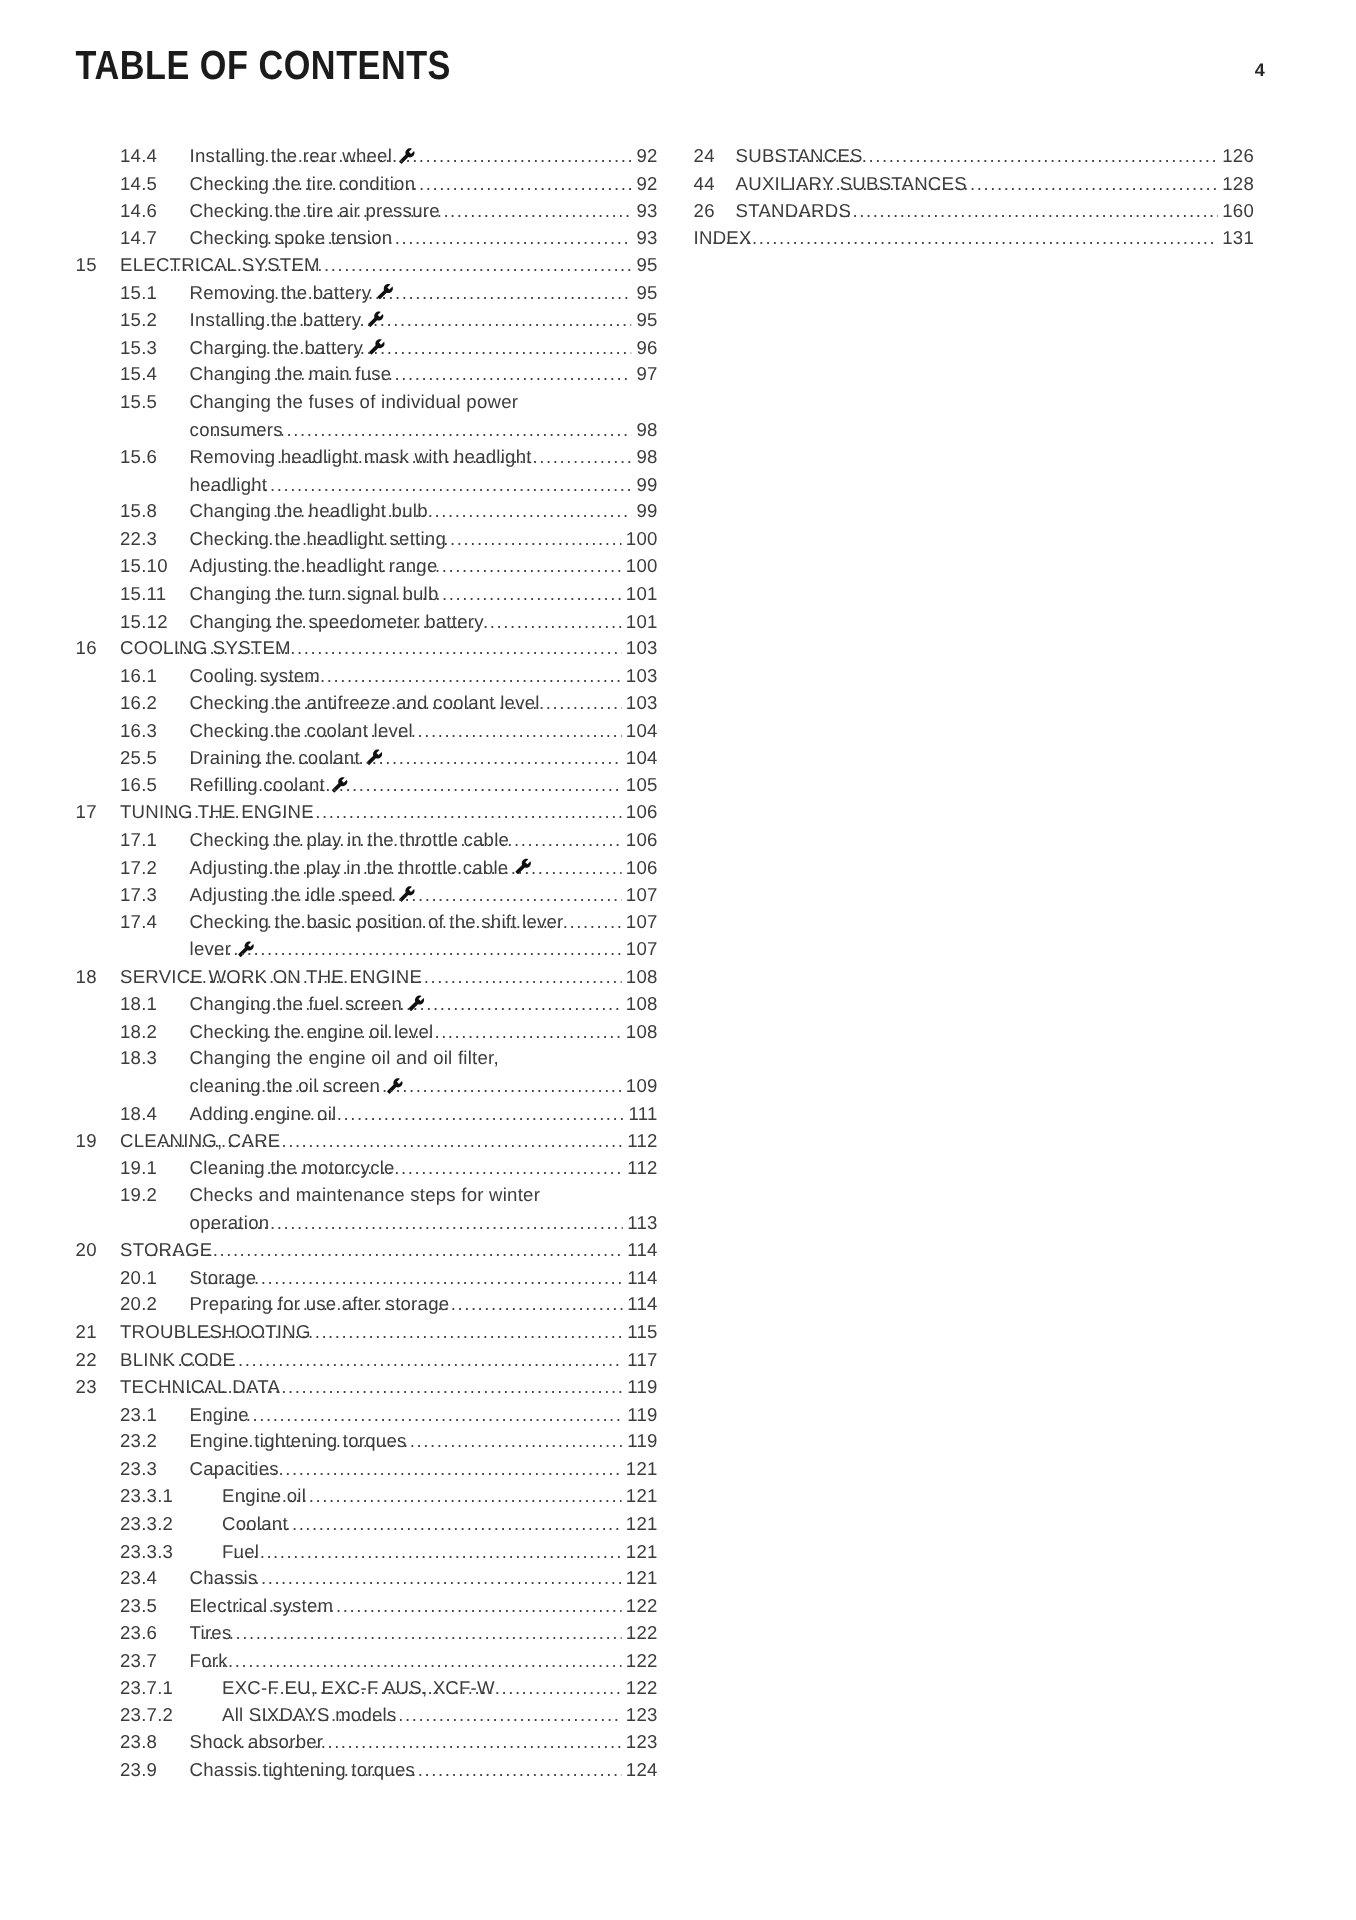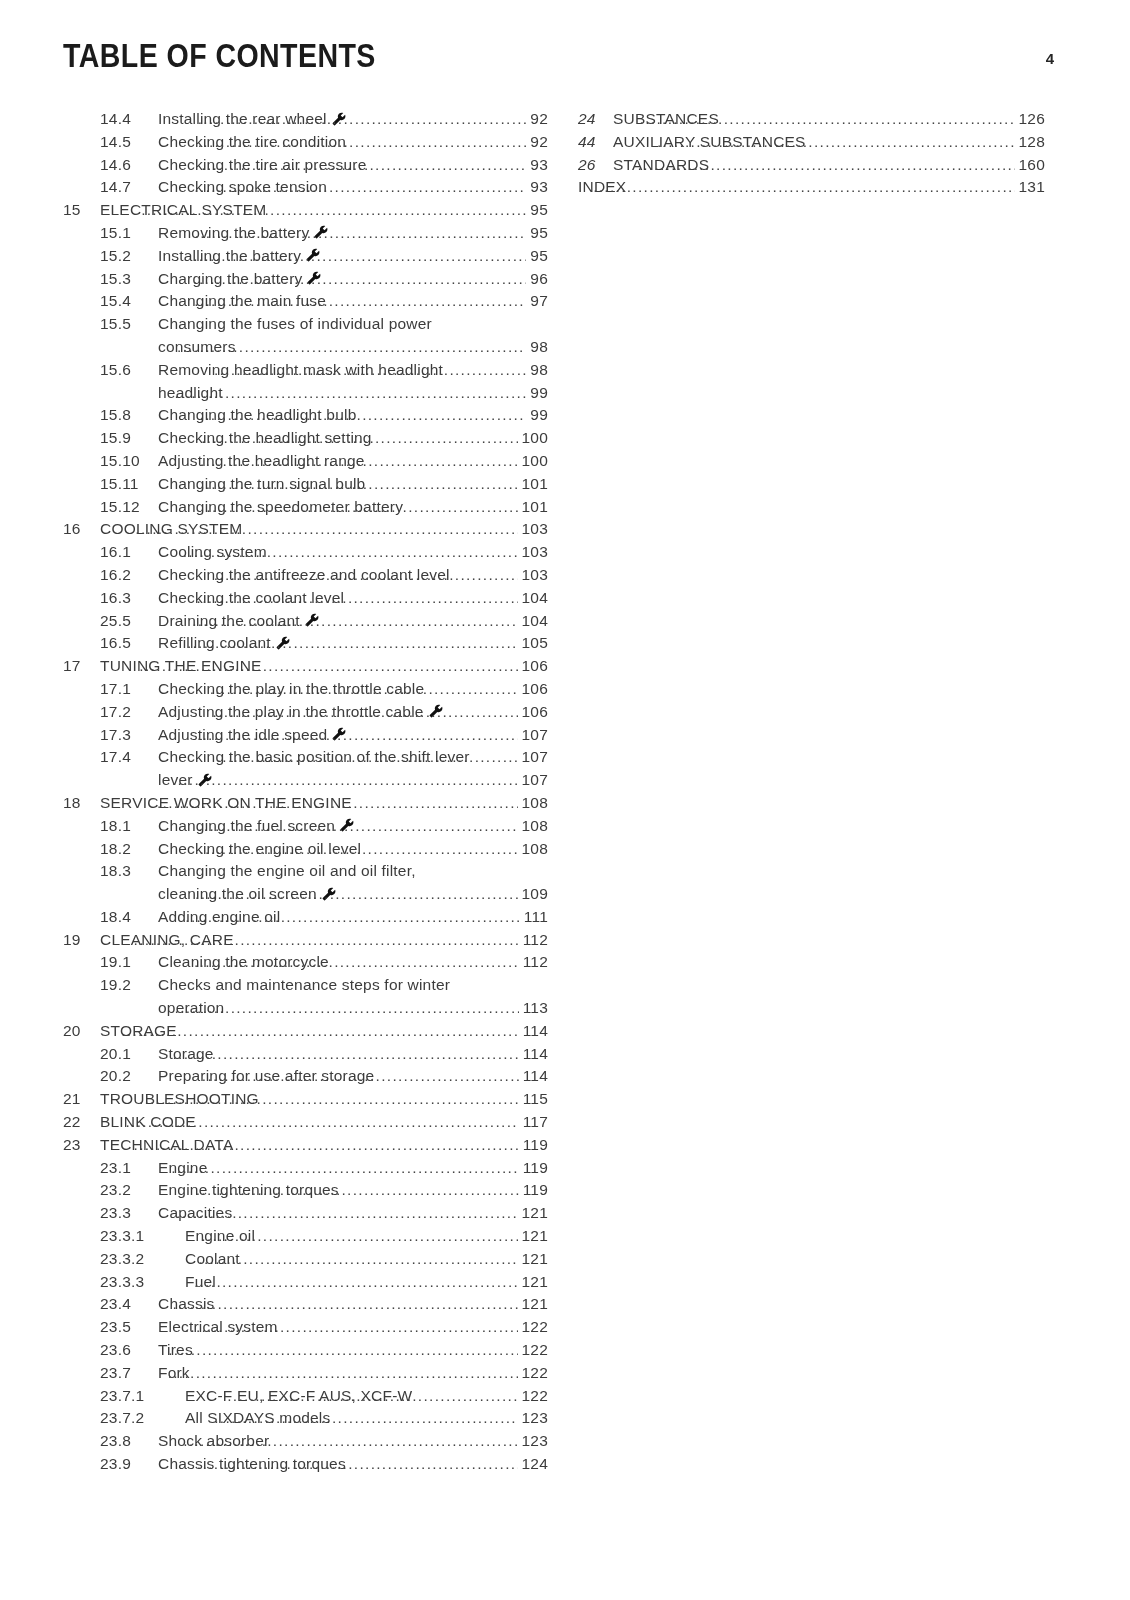--- a/index.html
+++ b/index.html
@@ -14,30 +14,30 @@
   .title {
     position: absolute; left: 63px; top: 36px;
     font-size: 34px; font-weight: 700; color: #1b1b1b;
     transform: scaleX(0.84); transform-origin: 0 0;
     white-space: nowrap; letter-spacing: 0.5px;
   }
   .pagenum {
     position: absolute; top: 50px; right: 76px;
     font-size: 15px; font-weight: 700; color: #262626;
   }
-  .col { position: absolute; top: 108px; }
+  .col { position: absolute; top: 120px; }
   .col-left  { left: 63px;  width: 485px; }
   .col-right { left: 578px; width: 467px; }
   .row {
     display: flex; align-items: baseline;
     line-height: 22.8px; font-size: 15.5px; letter-spacing: 0.2px;
   }
   .num { flex: 0 0 auto; }
   .lvl1 .num { width: 37px; }
-  .col-right .lvl1 .num { width: 35px; font-style: italic; }
+  .col-right .lvl1 .num { width: 35px; }
   .lvl2 .num, .lvl3 .num { margin-left: 37px; }
   .lvl2 .num { width: 58px; }
   .lvl3 .num { width: 85px; }
   .label { flex: 0 1 auto; min-width: 0; white-space: nowrap; }
   .dots {
     flex: 1 1 auto; overflow: hidden; white-space: nowrap;
     letter-spacing: 1.3px; margin-left: 3px; min-width: 6px;
     color: #444444;
   }
   .page { flex: 0 0 auto; margin-left: 4px; text-align: right; }
@@ -138,21 +138,21 @@
       <span class="dots">............................................................................................................................................................................................................................................................................................................</span>
       <span class="page">99</span>
     </div>
     <div class="row lvl2">
       <span class="num">15.8</span>
       <span class="label">Changing the headlight bulb</span>
       <span class="dots">............................................................................................................................................................................................................................................................................................................</span>
       <span class="page">99</span>
     </div>
     <div class="row lvl2">
-      <span class="num">15.9</span>
+      <span class="num">22.3</span>
       <span class="label">Checking the headlight setting</span>
       <span class="dots">............................................................................................................................................................................................................................................................................................................</span>
       <span class="page">100</span>
     </div>
     <div class="row lvl2">
       <span class="num">15.10</span>
       <span class="label">Adjusting the headlight range</span>
       <span class="dots">............................................................................................................................................................................................................................................................................................................</span>
       <span class="page">100</span>
     </div>

